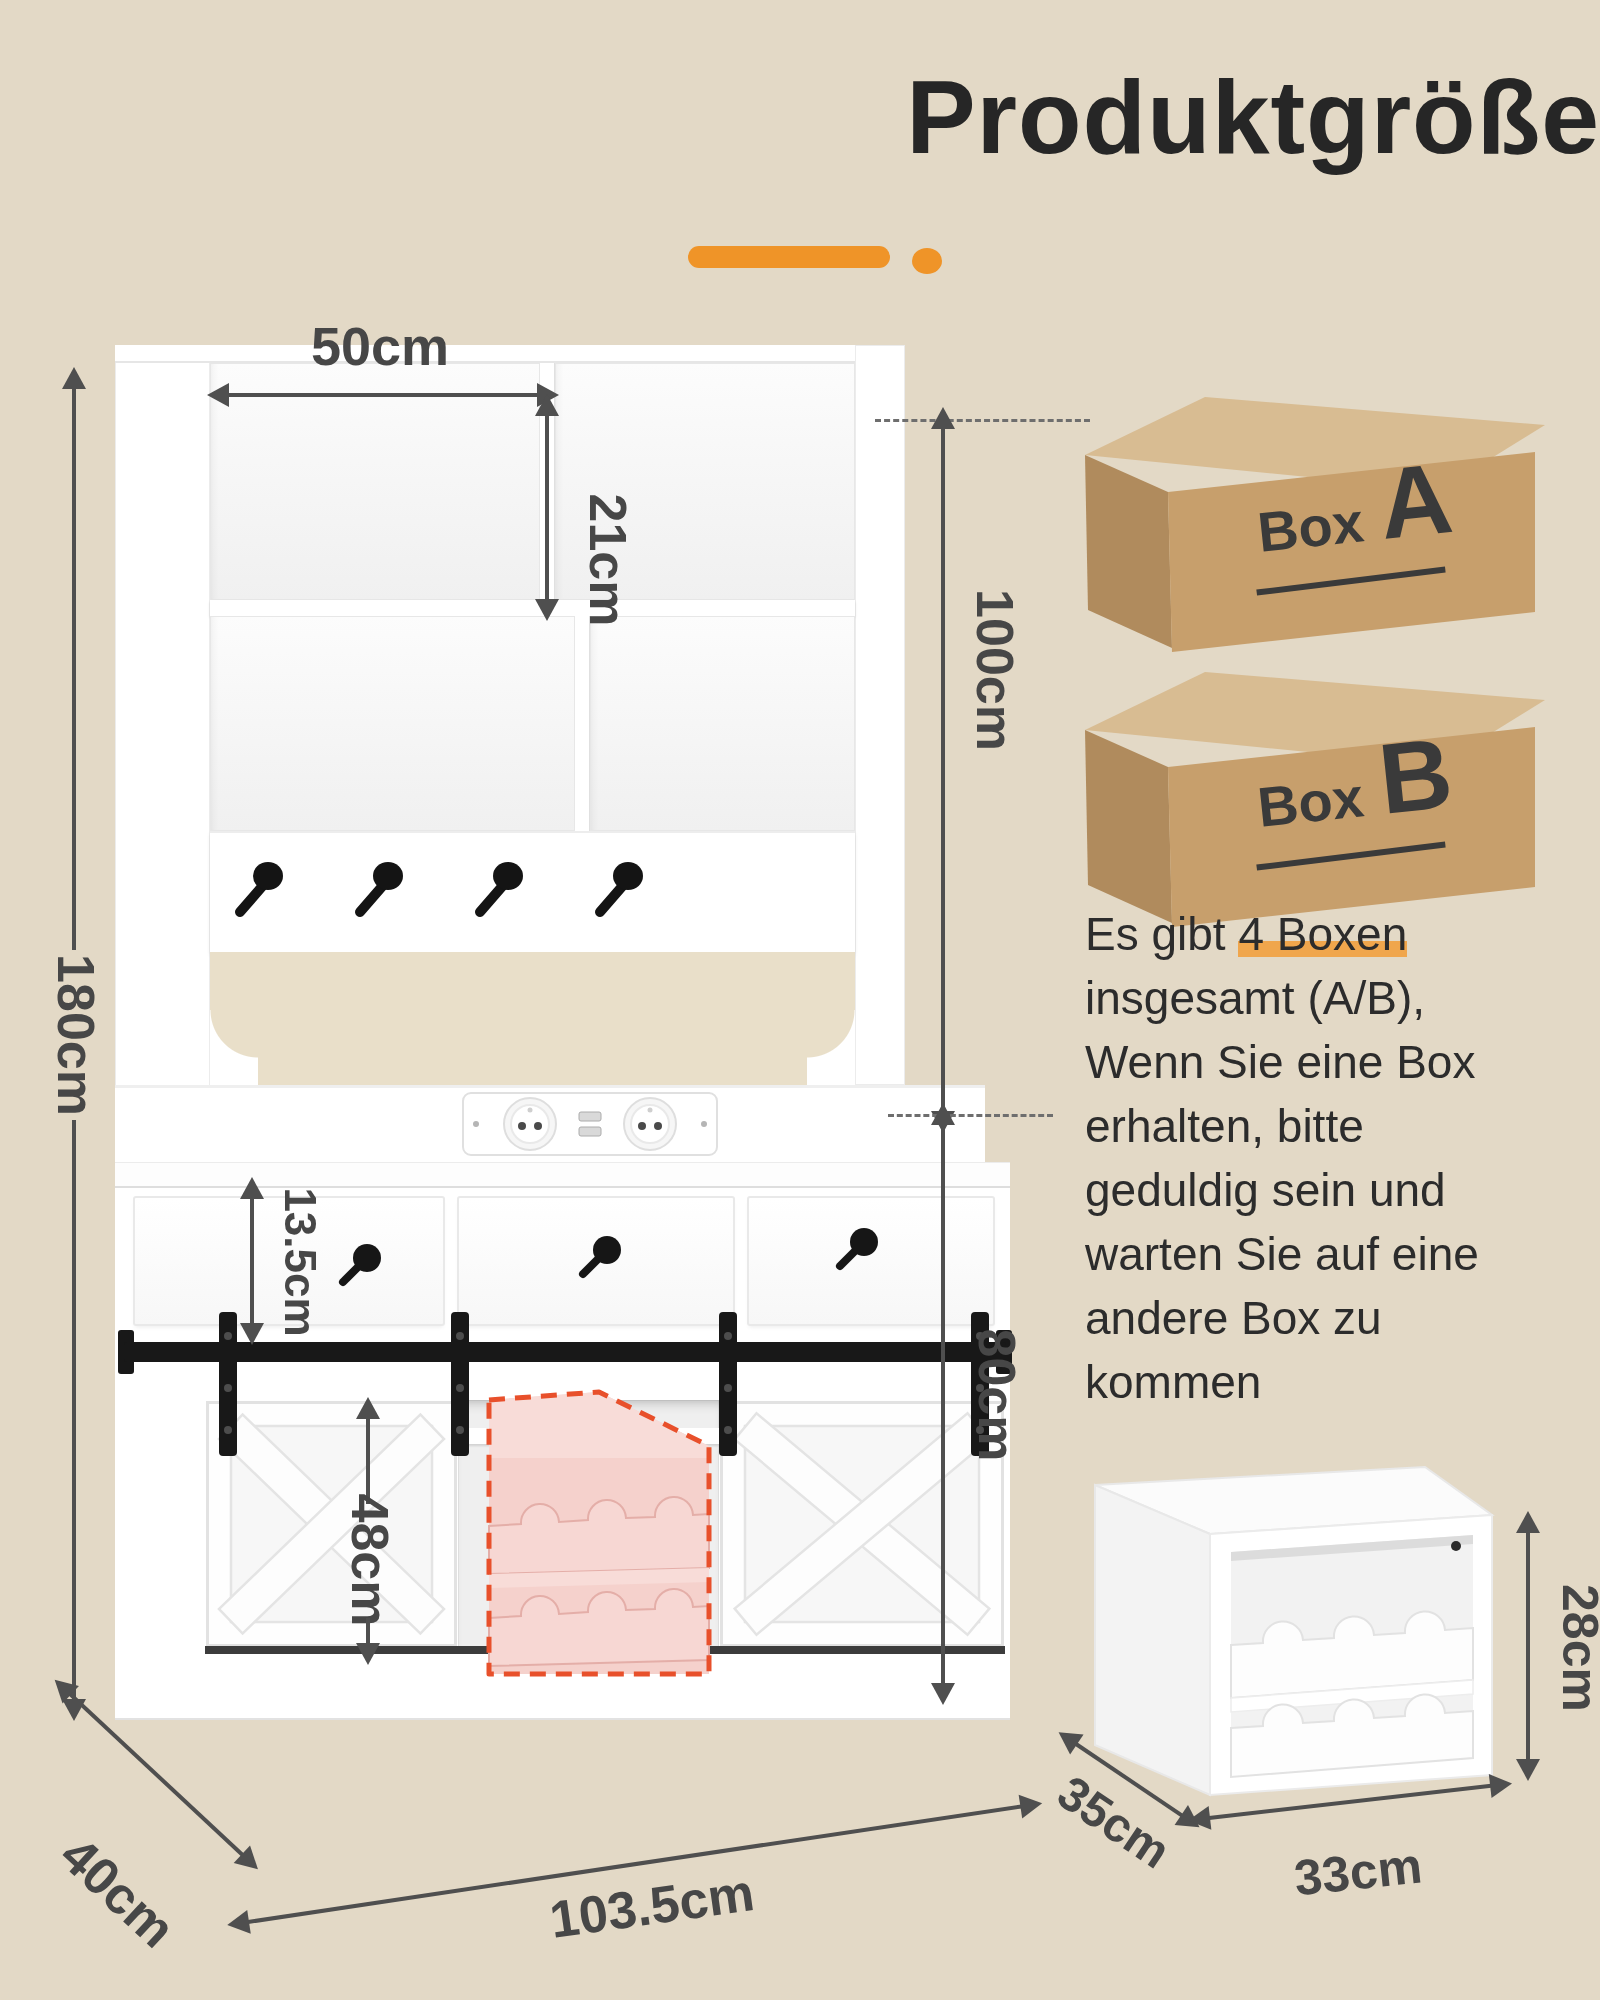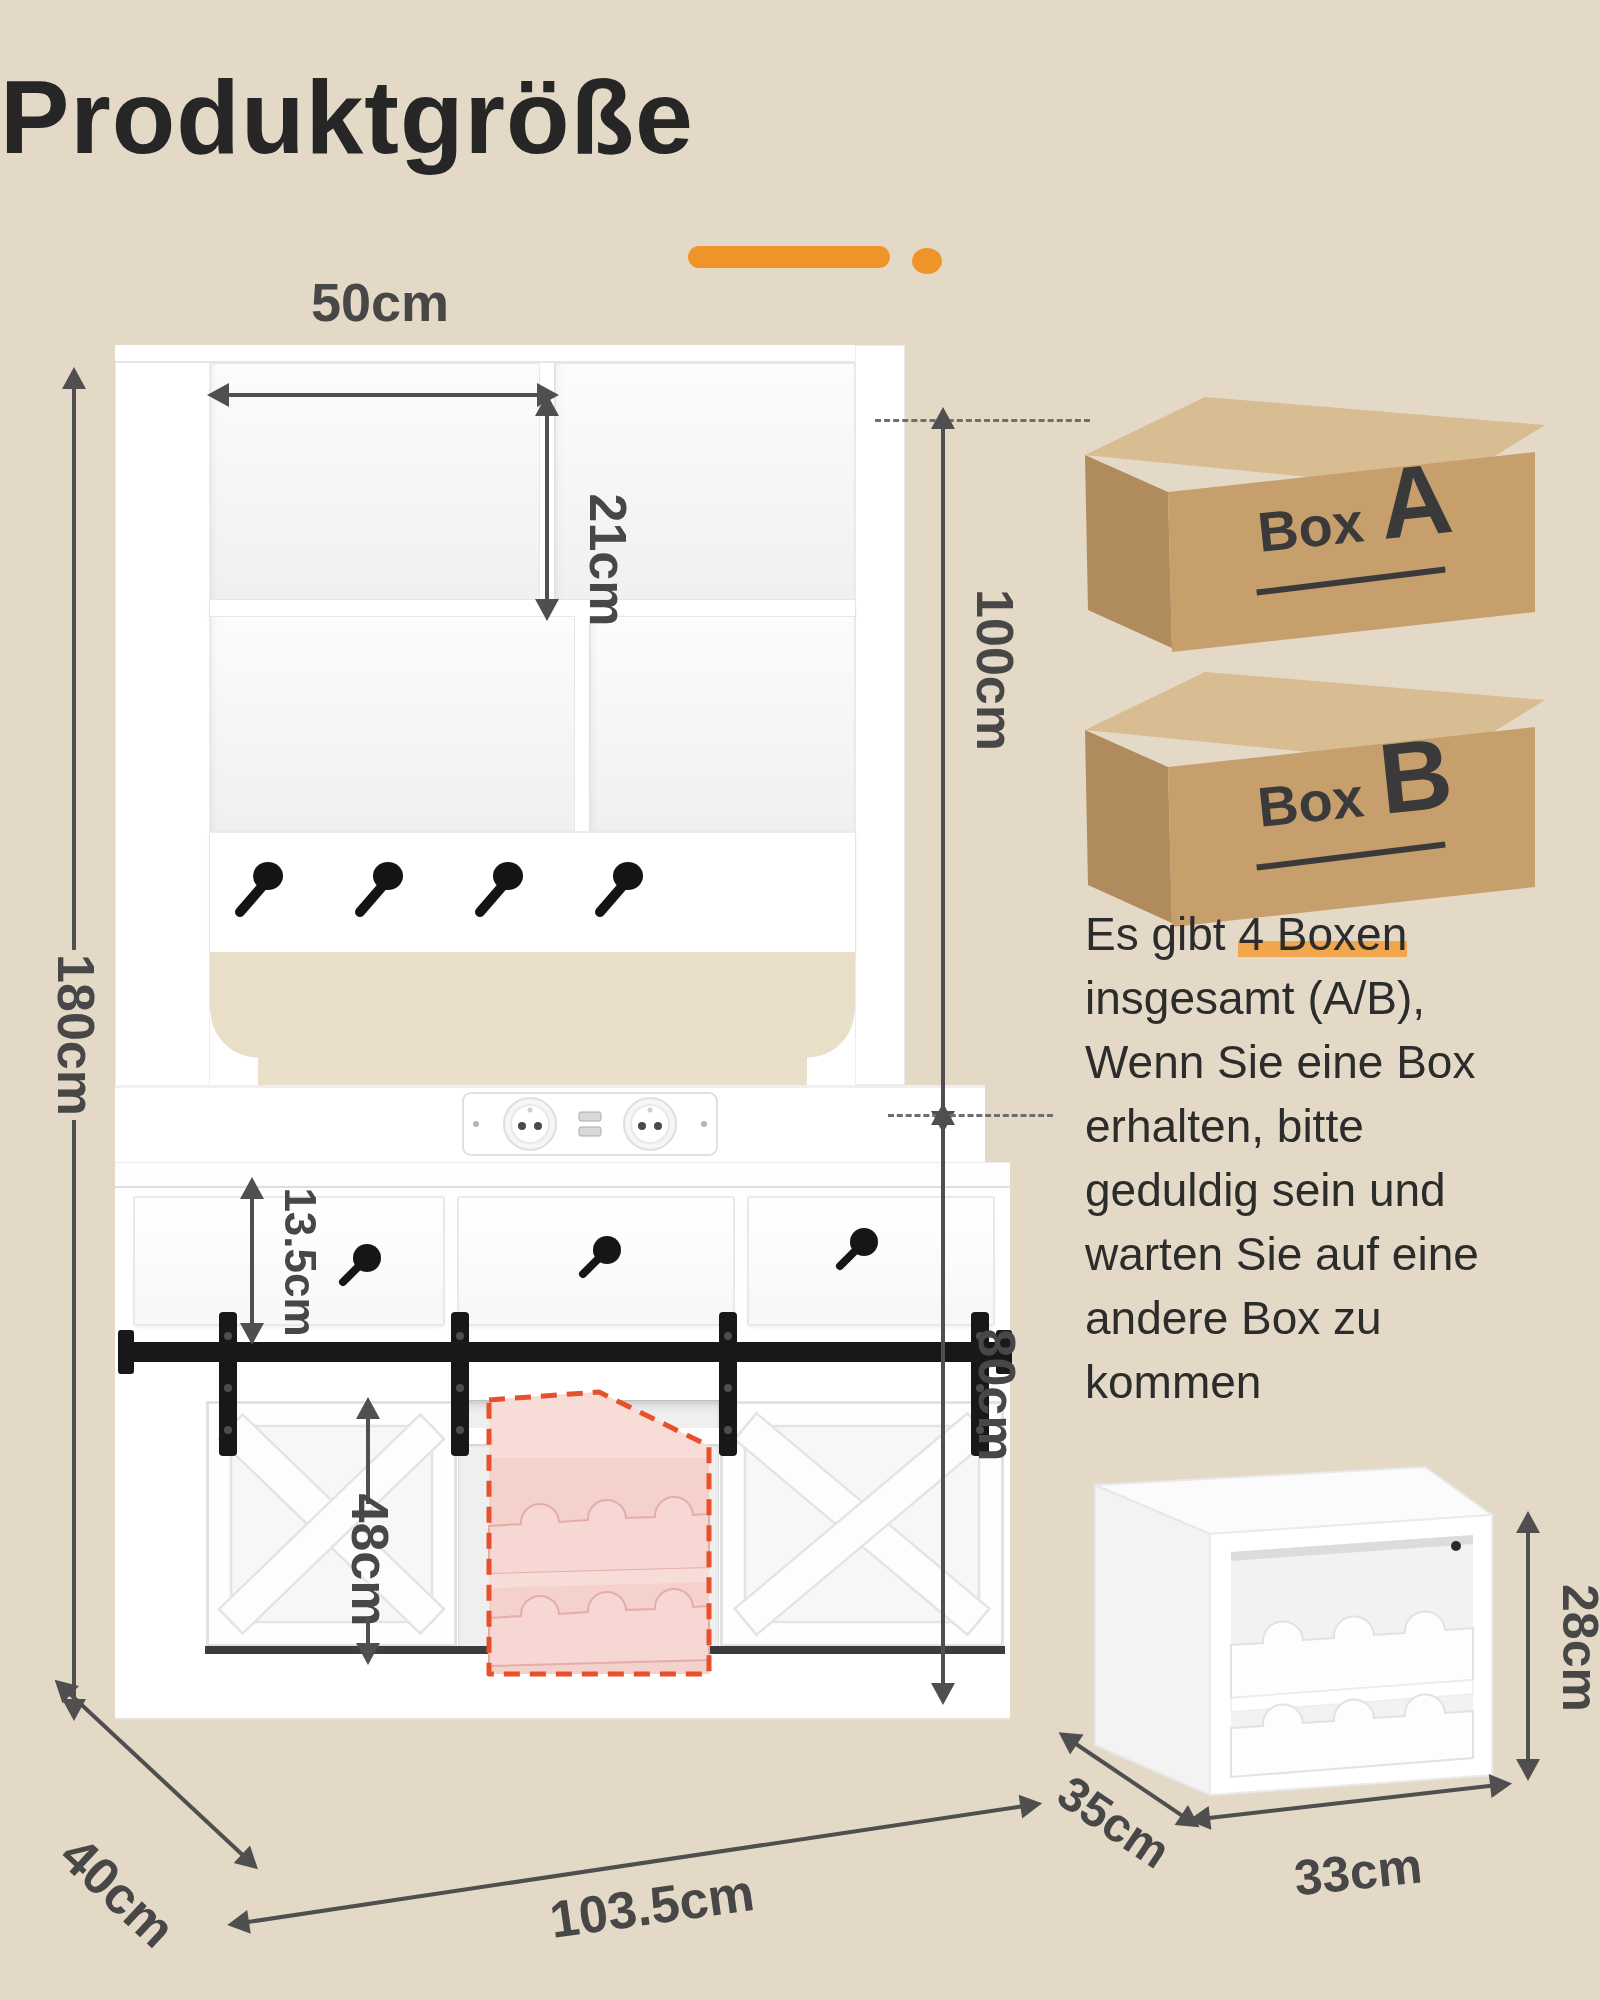--- a/index.html
+++ b/index.html
@@ -1,20 +1,20 @@
 <!DOCTYPE html>
 <html><head>
 <meta charset="utf-8">
 <style>
   html,body { margin:0; padding:0; }
   body { width:1600px; height:2000px; background:#E3D9C6; font-family:"Liberation Sans", sans-serif; }
   .page { position:relative; width:1600px; height:2000px; overflow:hidden; background:#E3D9C6; }
 
   
-  .title { position:absolute; top:58px; left:0; width:100%; text-align:left;
+  .title { position:absolute; top:58px; left:0; width:100%; text-align:right;
            font-size:104px; font-weight:800; color:#262626; letter-spacing:1px; }
   .title-bar { position:absolute; left:688px; top:246px; width:202px; height:22px;
                border-radius:11px; background:#EF9428; }
   .title-dot { position:absolute; left:912px; top:248px; width:30px; height:26px;
                border-radius:50%; background:#EF9428; }
 
   
   .wb { position:absolute; background:#FFFFFF; }
   .edge { box-shadow: inset 0 0 0 1px #ECECEC; }
 
@@ -28,21 +28,21 @@
   .head.down  { border-left:12px solid transparent; border-right:12px solid transparent;
                 border-top:22px solid #4F4F4F; bottom:-21px; left:50%; margin-left:-12px; }
   .head.left  { border-top:12px solid transparent; border-bottom:12px solid transparent;
                 border-right:22px solid #4F4F4F; left:-21px; top:50%; margin-top:-12px; }
   .head.right { border-top:12px solid transparent; border-bottom:12px solid transparent;
                 border-left:22px solid #4F4F4F; right:-21px; top:50%; margin-top:-12px; }
   .dwrap { position:absolute; height:4px; transform-origin:0 50%; }
   .dwrap .dline { width:100%; height:4px; }
   .leader { position:absolute; border-top:3px dashed #6E6E6E; height:0; }
   .dim-label { position:absolute; color:#474747; font-weight:700; white-space:nowrap; }
-  .ctr   { transform: translate(-50%,-50%); }
+  .ctr   { transform: translate(-50%,-50%); margin-top: 44px; }
   .rot90 { transform: translate(-50%,-50%) rotate(90deg); }
 
   
   .cell { position:absolute; background:linear-gradient(180deg,#FCFCFC 0%,#F0F0F0 100%);
           box-shadow: inset 0 0 0 1px #E7E7E7, inset 8px 0 10px -8px rgba(0,0,0,0.10); }
 
   
   .drawer { position:absolute; background:linear-gradient(180deg,#FFFFFF,#F7F7F7);
             border:2px solid #E9E9E9; border-radius:3px; box-sizing:border-box;
             box-shadow: 0 3px 4px -2px rgba(0,0,0,0.08); }

